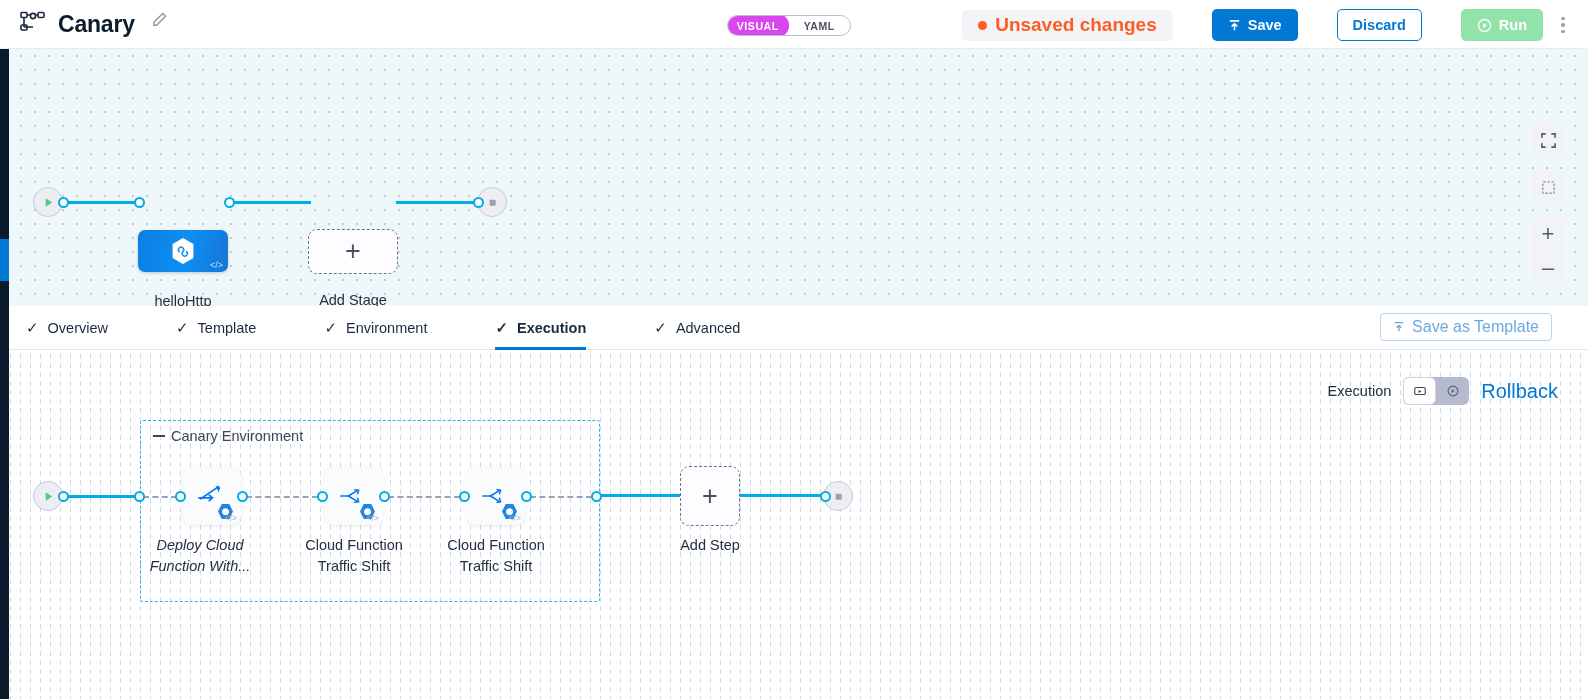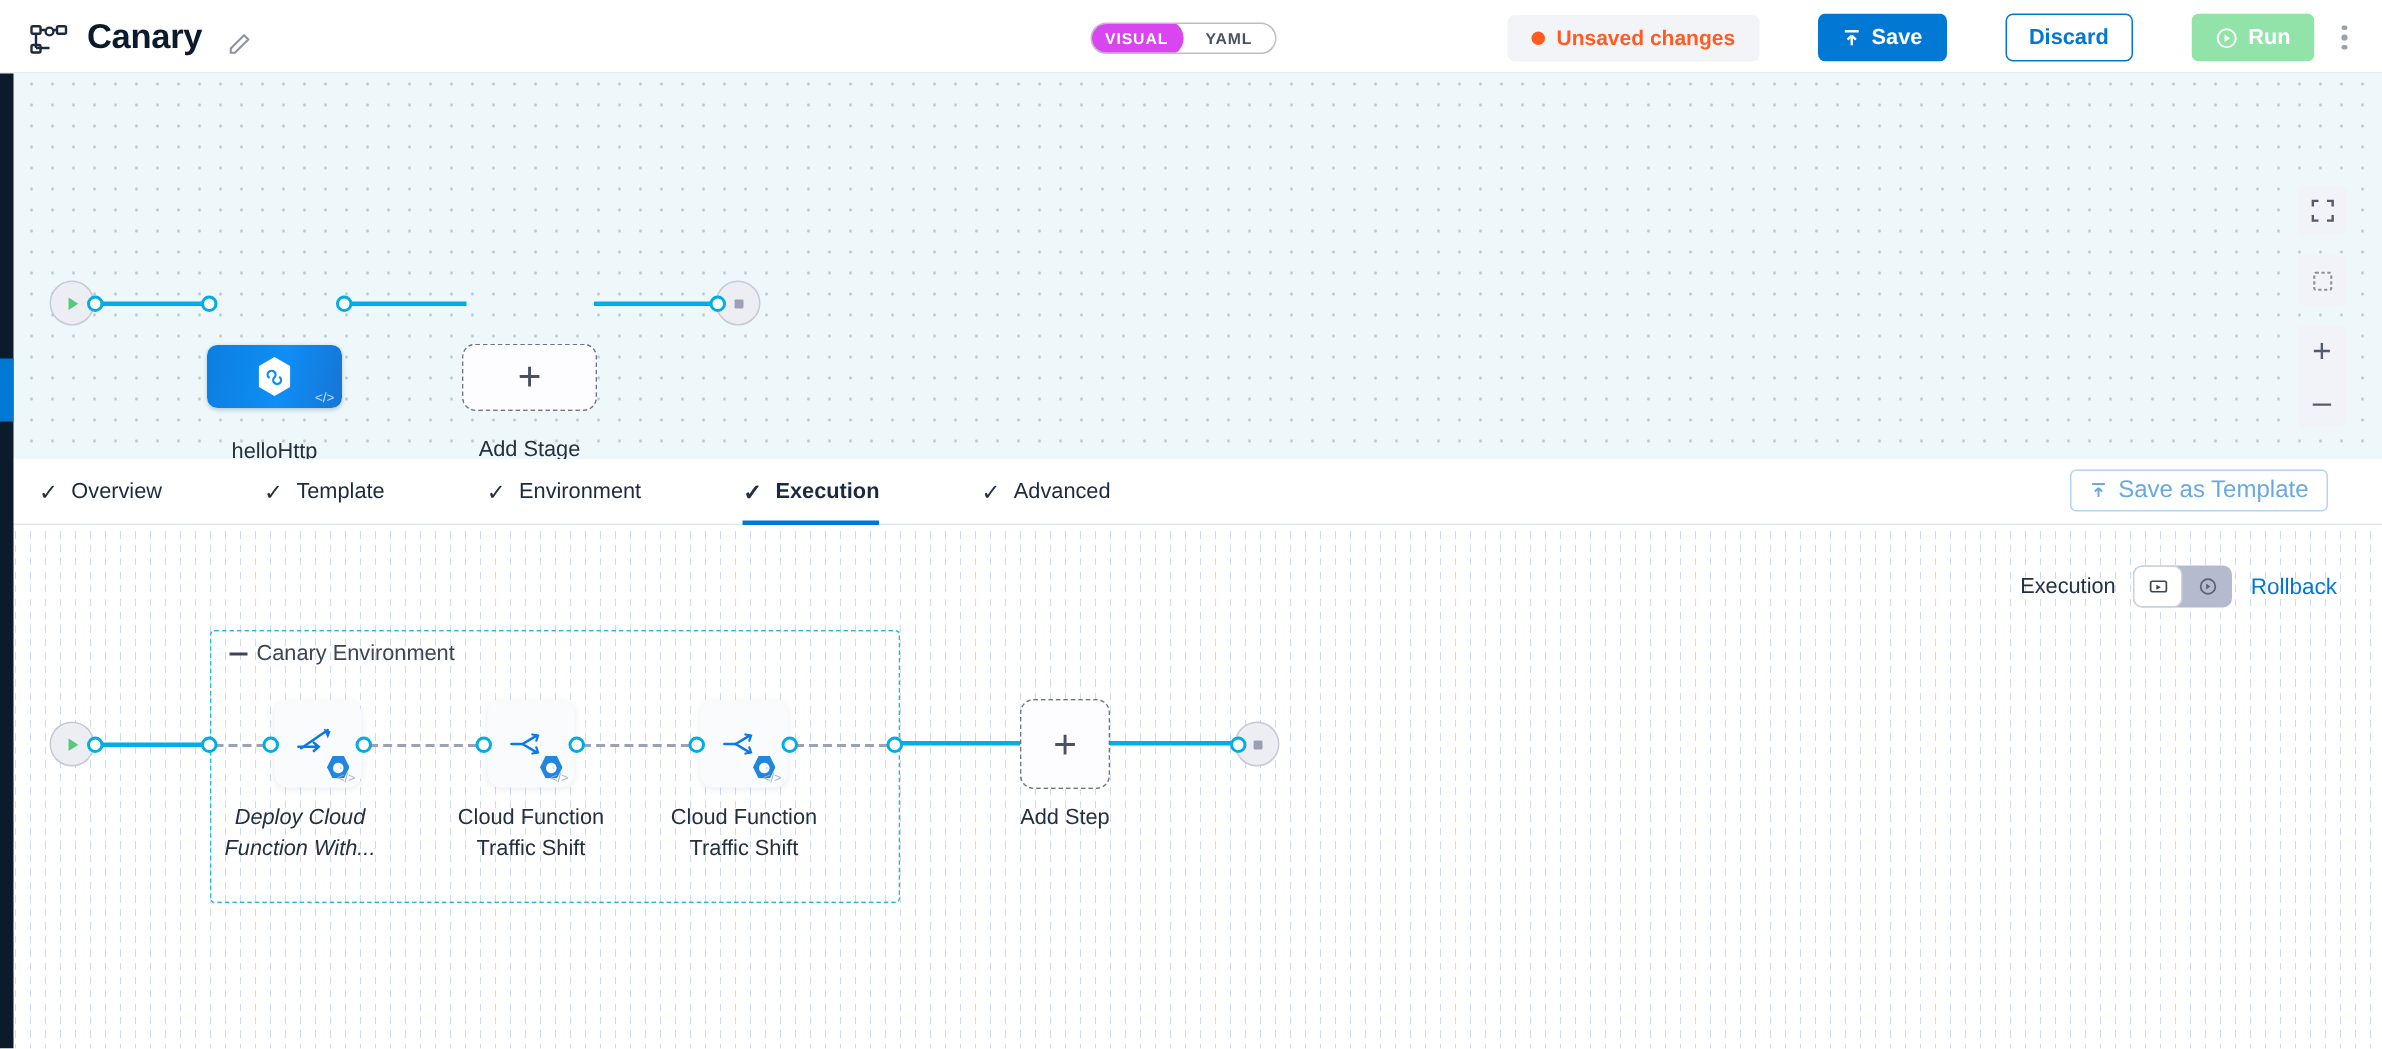--- a/index.html
+++ b/index.html
@@ -20,21 +20,21 @@
     position: absolute; left: 0; top: 190px; width: 9px; height: 42px;
     background: #0278d5;
   }
 
   
   .header {
     position: absolute; left: 0; top: 0; width: 1588px; height: 49px;
     background: #ffffff; border-bottom: 1px solid #e8ebf0;
     display: flex; align-items: center; z-index: 30;
   }
-  .hdr-left { display: flex; align-items: flex-end; margin-left: 20px; gap: 12px; }
+  .hdr-left { display: flex; align-items: flex-start; margin-left: 20px; gap: 12px; }
   .pipe-icon { width: 26px; height: 22px; color: #1b2a3e; }
   .pipe-title {
     font-size: 23px; font-weight: bold; color: #0b1b2b; letter-spacing: -0.2px;
   }
   .edit-icon { width: 17px; height: 17px; color: #8e95a3; margin-left: 4px; cursor: pointer; }
 
   .toggle-wrap {
     position: absolute; left: 727px; top: 15px;
     width: 124px; height: 21px;
     border: 1px solid #b9bfca; border-radius: 11px;
@@ -50,21 +50,21 @@
     margin: -1px 0 -1px -1px; height: 23px;
   }
 
   .hdr-right {
     position: absolute; right: 14px; top: 9px; height: 32px;
     display: flex; align-items: center; gap: 9px;
   }
   .unsaved {
     height: 31px; padding: 0 16px; border-radius: 5px; background: #f3f4f8;
     display: flex; align-items: center; gap: 8px;
-    font-size: 14px; font-weight: bold; color: #ff5b22;
+    font-size: 19px; font-weight: bold; color: #ff5b22;
   }
   .unsaved-dot { width: 9px; height: 9px; border-radius: 50%; background: #ff5b22; }
   .btn {
     height: 32px; padding: 0 15px; border-radius: 5px;
     display: flex; align-items: center; justify-content: center; gap: 7px;
     font-size: 14.5px; font-weight: bold; cursor: pointer; border: 1px solid transparent; margin-left: 30px;
   }
   .btn-save { background: #0278d5; color: #ffffff; }
   .btn-discard { background: #ffffff; color: #0278d5; border: 1px solid #0278d5; }
   .btn-run { background: #92e3a9; color: #ffffff; }
@@ -132,21 +132,21 @@
     display: flex; align-items: center; background: #b6bace; border-radius: 6px;
     height: 28px; padding: 0; width: 66px; position: relative;
   }
   .exec-seg-btn {
     width: 33px; height: 28px; display: flex; align-items: center; justify-content: center;
     cursor: pointer; color: #5b6176;
   }
   .exec-seg-btn.active {
     background: #ffffff; border-radius: 6px; border: 1px solid #cfd3de; color: #3f4555;
   }
-  .rollback { font-size: 15px; color: #0278d5; cursor: pointer; }
+  .rollback { font-size: 20px; color: #0278d5; cursor: pointer; }
 
   
   .term-node {
     position: absolute; width: 30px; height: 30px; border-radius: 50%;
     background: #edeef4; border: 1px solid #c6c9d6;
     display: flex; align-items: center; justify-content: center; z-index: 5;
   }
   .port {
     position: absolute; width: 11px; height: 11px; border-radius: 50%;
     background: #ffffff; border: 2.2px solid #00ade4; z-index: 7;

